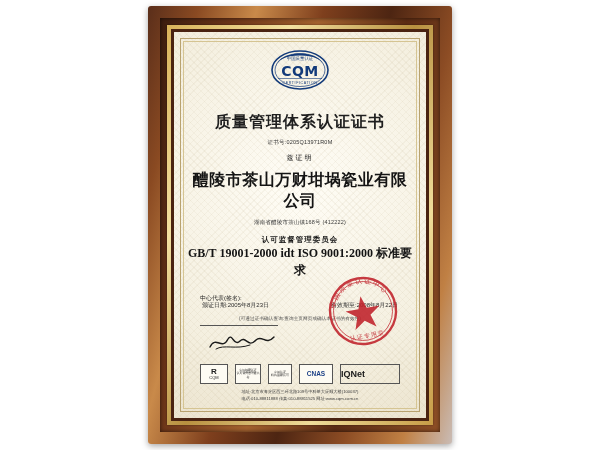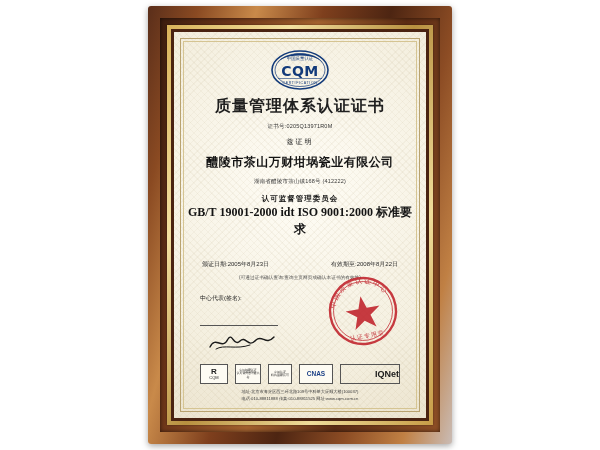--- a/index.html
+++ b/index.html
@@ -116,37 +116,37 @@
   }
   .logo svg { display: block; }
 
   
   .cert-title {
     font-family: "DejaVu Sans", sans-serif;
     font-size: 16px;
     font-weight: bold;
     letter-spacing: 1px;
     color: #1f1f1f;
-    margin-top: 4px;
+    margin-top: 20px;
   }
   .cert-no {
     font-size: 5.5px;
     color: #333;
     margin-top: 6px;
     letter-spacing: 0.2px;
   }
   .hereby {
     font-size: 7px;
     color: #222;
     margin-top: 7px;
     letter-spacing: 2px;
   }
   .company {
     font-family: "DejaVu Sans", sans-serif;
-    font-size: 12px;
+    font-size: 16px;
     font-weight: bold;
     color: #141414;
     margin-top: 7px;
     letter-spacing: 0.5px;
   }
   .address {
     font-size: 5.5px;
     color: #3a3a3a;
     margin-top: 7px;
     letter-spacing: 0.2px;
@@ -267,21 +267,21 @@
     width: 22px; height: 18px;
     font-size: 3px;
   }
   .acc-cnas {
     width: 32px; height: 18px;
     font-size: 6.5px; font-weight: bold; color:#1a3f86;
   }
   .acc-iqnet {
     width: 58px; height: 18px;
     border: 1px solid #555;
-    display:flex; align-items:center; justify-content:flex-end;
+    display:flex; align-items:center; justify-content:flex-start;
     font-size: 9px; font-weight: bold; color: #1a1a1a;
   }
 
   .footer {
     position: absolute;
     left: 10px;
     right: 10px;
     bottom: 6px;
     font-size: 4.2px;
     color: #3d3d3d;

